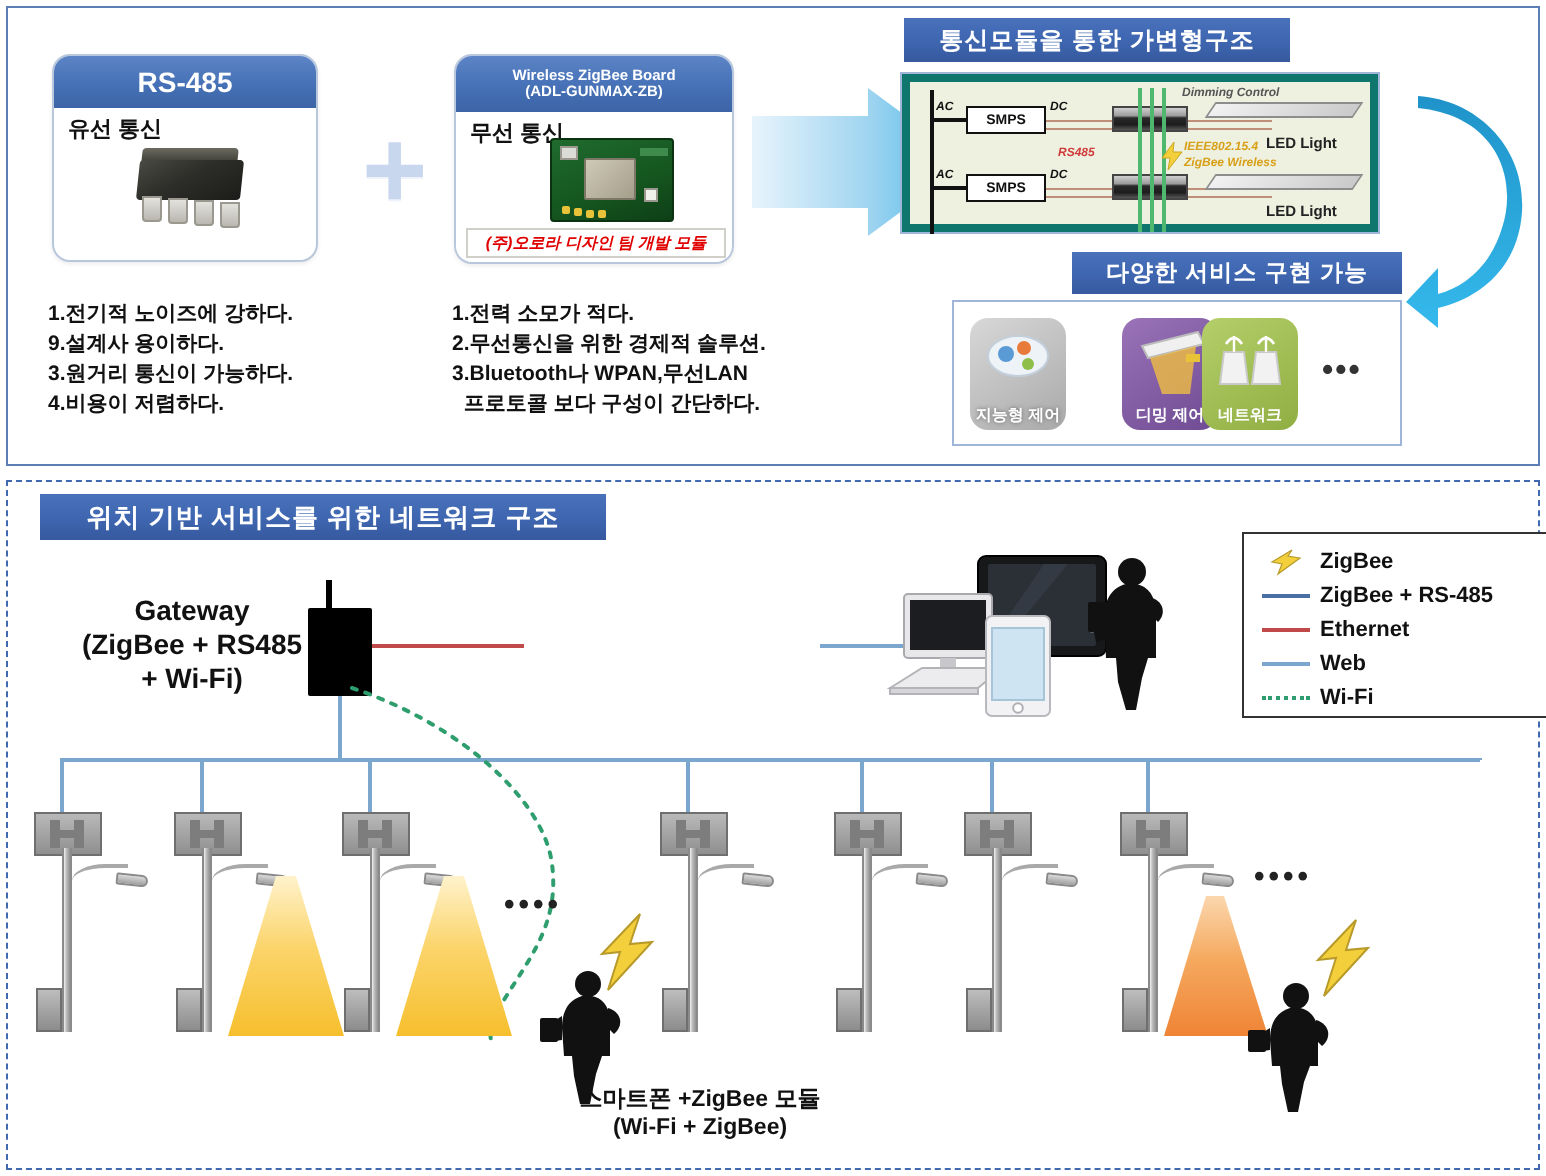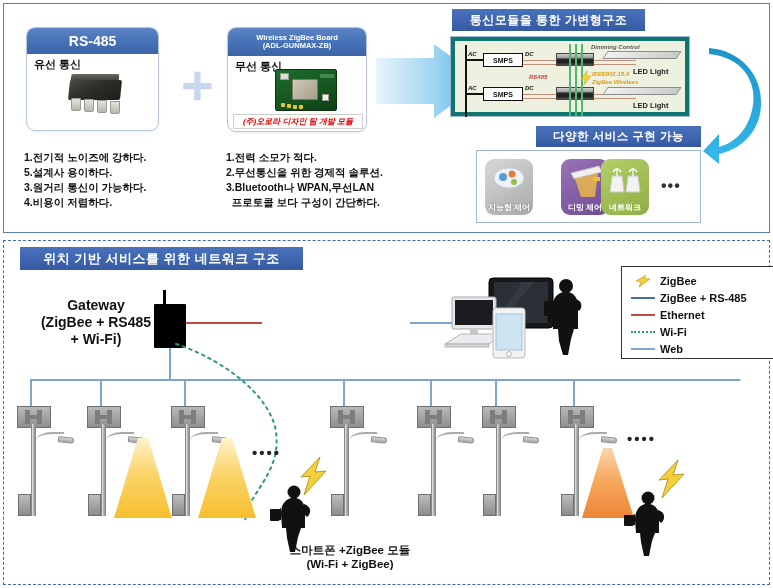--- a/index.html
+++ b/index.html
@@ -266,21 +266,21 @@
     <div class="chip-wrap" style="left:38px; top:46px; width:62px; height:40px;">
       <div class="chip-top" style="left:6px; top:0; width:48px; height:8px;"></div>
       <div class="chip-body" style="left:4px; top:6px; width:52px; height:20px;"></div>
       <div class="pin" style="left:6px;  top:24px; width:10px; height:13px;"></div>
       <div class="pin" style="left:19px; top:25px; width:10px; height:13px;"></div>
       <div class="pin" style="left:32px; top:26px; width:10px; height:13px;"></div>
       <div class="pin" style="left:45px; top:27px; width:10px; height:13px;"></div>
     </div>
   </div>
   <div class="bullets" style="left:24px; top:150px; width:175px;">1.전기적 노이즈에 강하다.
-5.설계사 용이하다.
+9.설계사 용이하다.
 3.원거리 통신이 가능하다.
 4.비용이 저렴하다.</div>
 
   <div class="plus" style="left:181px; top:57px; font-size:56px;">+</div>
 
   <div class="card" style="left:227px; top:27px; width:140px; height:105px;">
     <div class="card-head two">
       <span style="font-size:7.5px">Wireless ZigBee Board</span>
       <span style="font-size:7.5px">(ADL-GUNMAX-ZB)</span>
     </div>
@@ -473,29 +473,29 @@
       <div class="legend-txt">ZigBee + RS-485</div>
     </div>
     <div class="legend-row">
       <div class="legend-key">
         <div style="width:24px;height:2px;background:#c04a4a"></div>
       </div>
       <div class="legend-txt">Ethernet</div>
     </div>
     <div class="legend-row">
       <div class="legend-key">
+        <div style="width:24px;height:2px;background:#7ba7cf"></div>
+      </div>
+      <div class="legend-txt">Web</div>
+    </div>
+    <div class="legend-row">
+      <div class="legend-key">
         <div style="width:24px;height:0;border-top:2px dotted #2f9e6e"></div>
       </div>
       <div class="legend-txt">Wi-Fi</div>
-    </div>
-    <div class="legend-row">
-      <div class="legend-key">
-        <div style="width:24px;height:2px;background:#7ba7cf"></div>
-      </div>
-      <div class="legend-txt">Web</div>
     </div>
   </div>
 
   <div class="ln ln-web" style="left:169px; top:348px; width:1.6px; height:32px;"></div>
   <div class="ln ln-web" style="left:30px; top:379px; width:710px; height:1.6px;"></div>
 
   <div class="ln ln-web" style="left:30px;  top:379px; width:1.6px; height:27px;"></div>
   <div class="ln ln-web" style="left:100px; top:379px; width:1.6px; height:27px;"></div>
   <div class="ln ln-web" style="left:184px; top:379px; width:1.6px; height:27px;"></div>
   <div class="ln ln-web" style="left:343px; top:379px; width:1.6px; height:27px;"></div>

